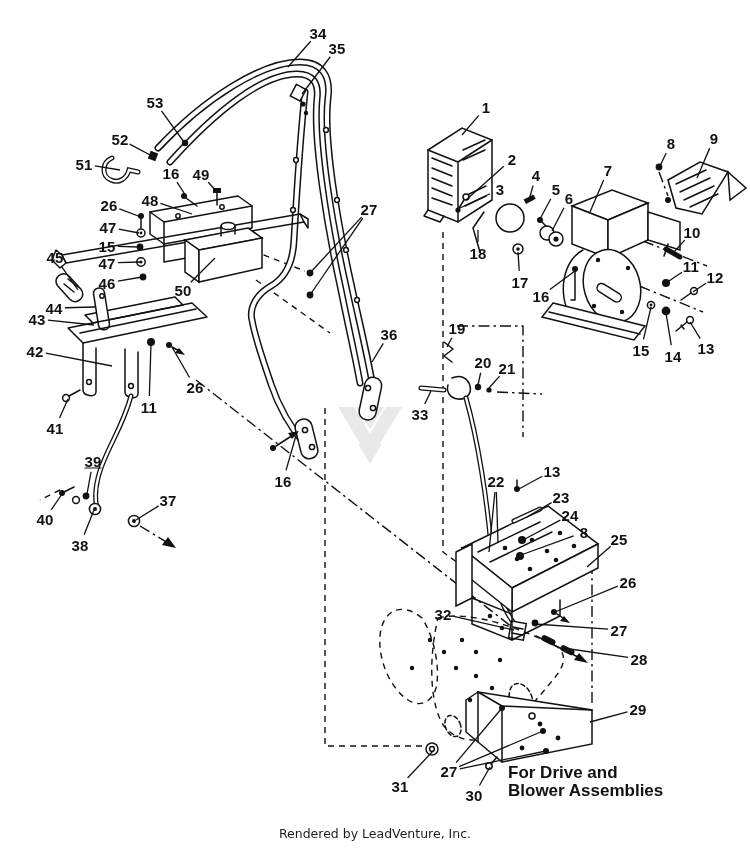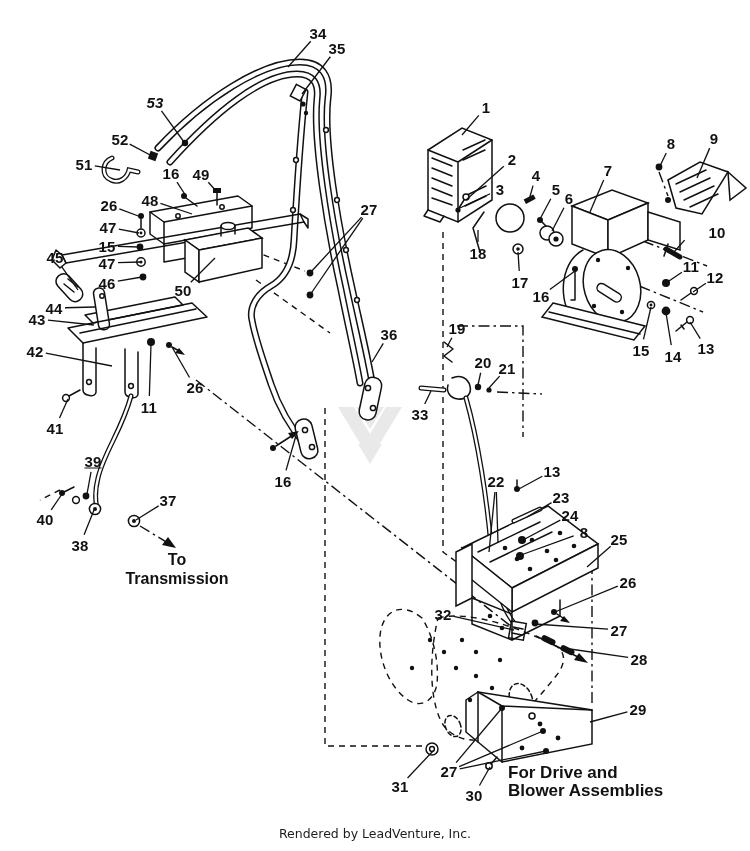--- a/index.html
+++ b/index.html
@@ -371,21 +371,21 @@
         <line x1="456.0813779202035" y1="762.5825130382486" x2="502" y2="708" stroke="#111111" stroke-width="1.3"></line>
         <line x1="459.12170099191434" y1="766.6928931949301" x2="543" y2="731" stroke="#111111" stroke-width="1.3"></line>
         <line x1="459.77338182459084" y1="768.7786841598781" x2="546" y2="751" stroke="#111111" stroke-width="1.3"></line>
         <line x1="479.45752832192517" y1="785.4493254366309" x2="490" y2="767" stroke="#111111" stroke-width="1.3"></line>
       </g>
   </svg>
 
   <div id="callout-layer">
       <div class="callout" style="left: 318px; top: 33px;">34</div>
       <div class="callout" style="left: 337px; top: 48px;">35</div>
-      <div class="callout" style="left: 155px; top: 102px; font-style: italic;">53</div>
+      <div class="callout" style="left: 155px; top: 102px;">53</div>
       <div class="callout" style="left: 120px; top: 139px;">52</div>
       <div class="callout" style="left: 84px; top: 164px;">51</div>
       <div class="callout" style="left: 171px; top: 173px;">16</div>
       <div class="callout" style="left: 201px; top: 174px;">49</div>
       <div class="callout" style="left: 109px; top: 205px;">26</div>
       <div class="callout" style="left: 150px; top: 200px;">48</div>
       <div class="callout" style="left: 108px; top: 227px;">47</div>
       <div class="callout" style="left: 107px; top: 246px;">15</div>
       <div class="callout" style="left: 107px; top: 263px;">47</div>
       <div class="callout" style="left: 107px; top: 283px;">46</div>
@@ -409,21 +409,21 @@
       <div class="callout" style="left: 500px; top: 189px;">3</div>
       <div class="callout" style="left: 536px; top: 175px;">4</div>
       <div class="callout" style="left: 556px; top: 189px;">5</div>
       <div class="callout" style="left: 569px; top: 198px;">6</div>
       <div class="callout" style="left: 608px; top: 170px;">7</div>
       <div class="callout" style="left: 671px; top: 143px;">8</div>
       <div class="callout" style="left: 714px; top: 138px;">9</div>
       <div class="callout" style="left: 478px; top: 253px;">18</div>
       <div class="callout" style="left: 520px; top: 282px;">17</div>
       <div class="callout" style="left: 541px; top: 296px;">16</div>
-      <div class="callout" style="left: 692px; top: 232px; margin-left: 25px;">10</div>
+      <div class="callout" style="left: 692px; top: 232px;">10</div>
       <div class="callout" style="left: 691px; top: 266px;">11</div>
       <div class="callout" style="left: 715px; top: 277px;">12</div>
       <div class="callout" style="left: 641px; top: 350px;">15</div>
       <div class="callout" style="left: 673px; top: 356px;">14</div>
       <div class="callout" style="left: 706px; top: 348px;">13</div>
       <div class="callout" style="left: 457px; top: 328px;">19</div>
       <div class="callout" style="left: 483px; top: 362px;">20</div>
       <div class="callout" style="left: 507px; top: 368px;">21</div>
       <div class="callout" style="left: 420px; top: 414px;">33</div>
       <div class="callout" style="left: 496px; top: 481px;">22</div>
@@ -435,23 +435,19 @@
       <div class="callout" style="left: 628px; top: 582px;">26</div>
       <div class="callout" style="left: 443px; top: 614px;">32</div>
       <div class="callout" style="left: 619px; top: 630px;">27</div>
       <div class="callout" style="left: 639px; top: 659px;">28</div>
       <div class="callout" style="left: 638px; top: 709px;">29</div>
       <div class="callout" style="left: 400px; top: 786px;">31</div>
       <div class="callout" style="left: 449px; top: 771px;">27</div>
       <div class="callout" style="left: 474px; top: 795px; text-align: center;">30</div>
     </div>
 
-  <div id="note-trans" class="note">
-    <div>To</div>
-    <div>Transmission</div>
-  </div>
   <div id="note-detail" class="note">
     <div>For Drive and</div>
     <div>Blower Assemblies</div>
   </div>
 
   <div id="footer">Rendered by LeadVenture, Inc.</div>
 </div>
 
 </body></html>

